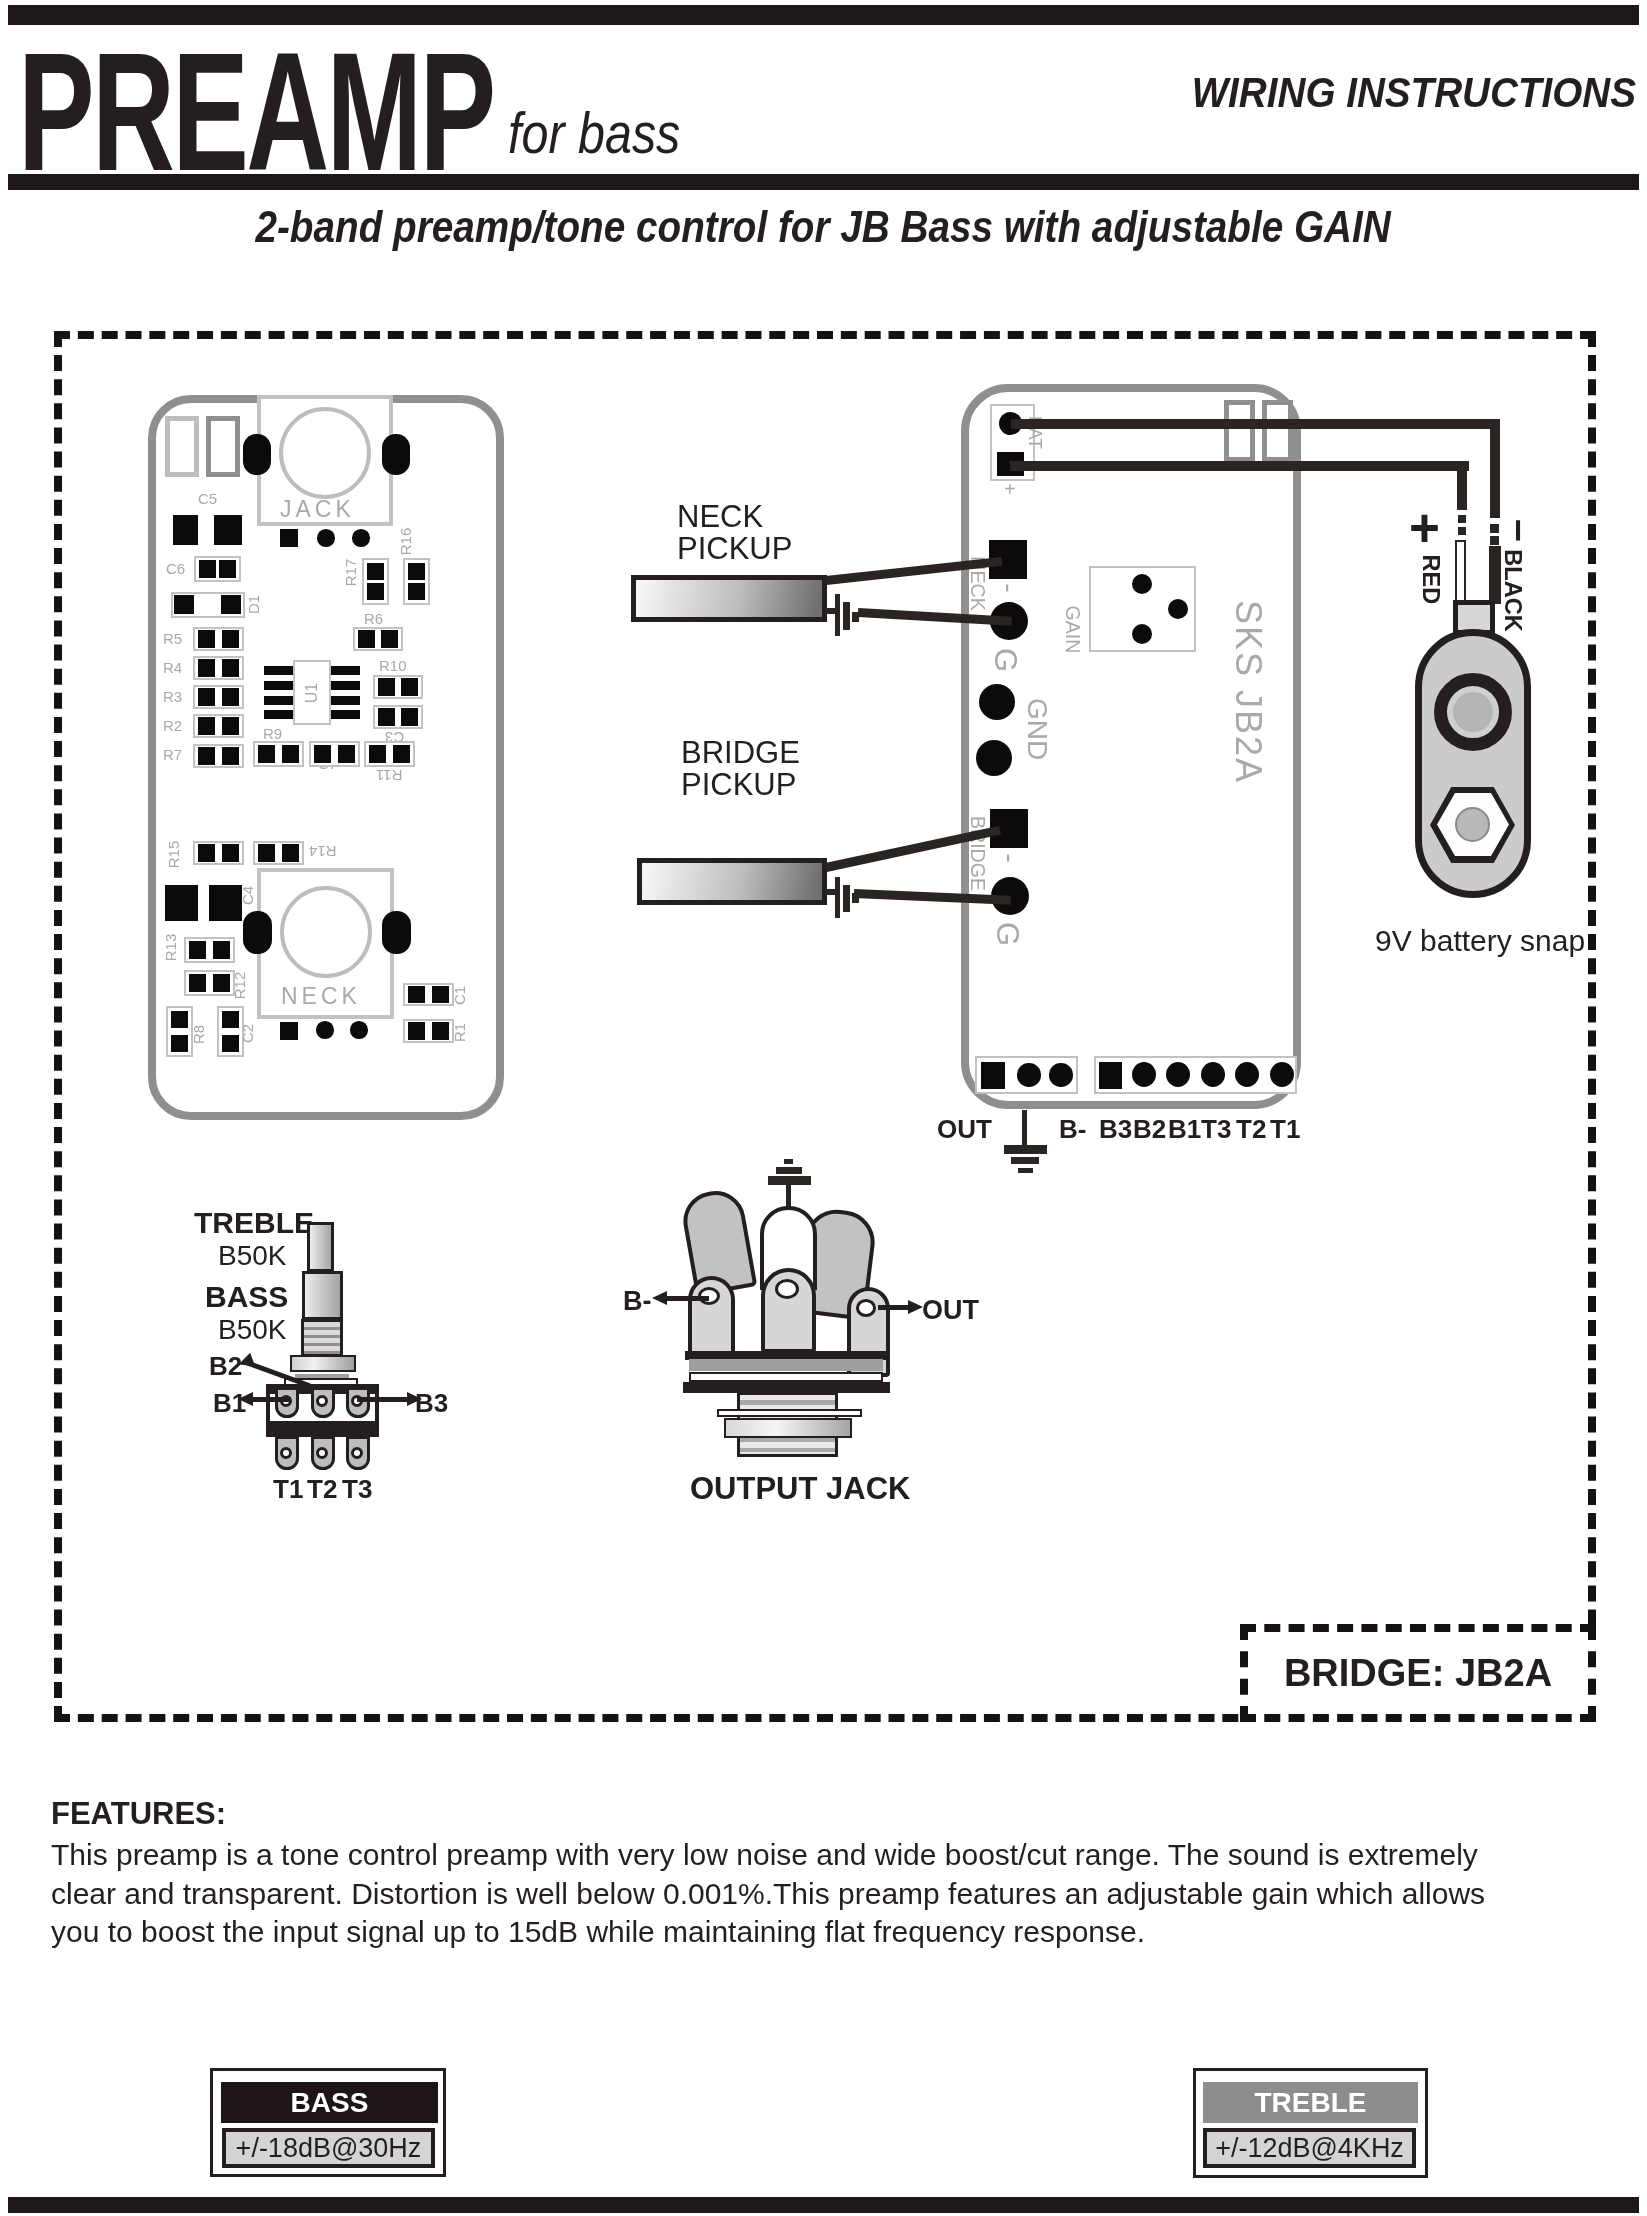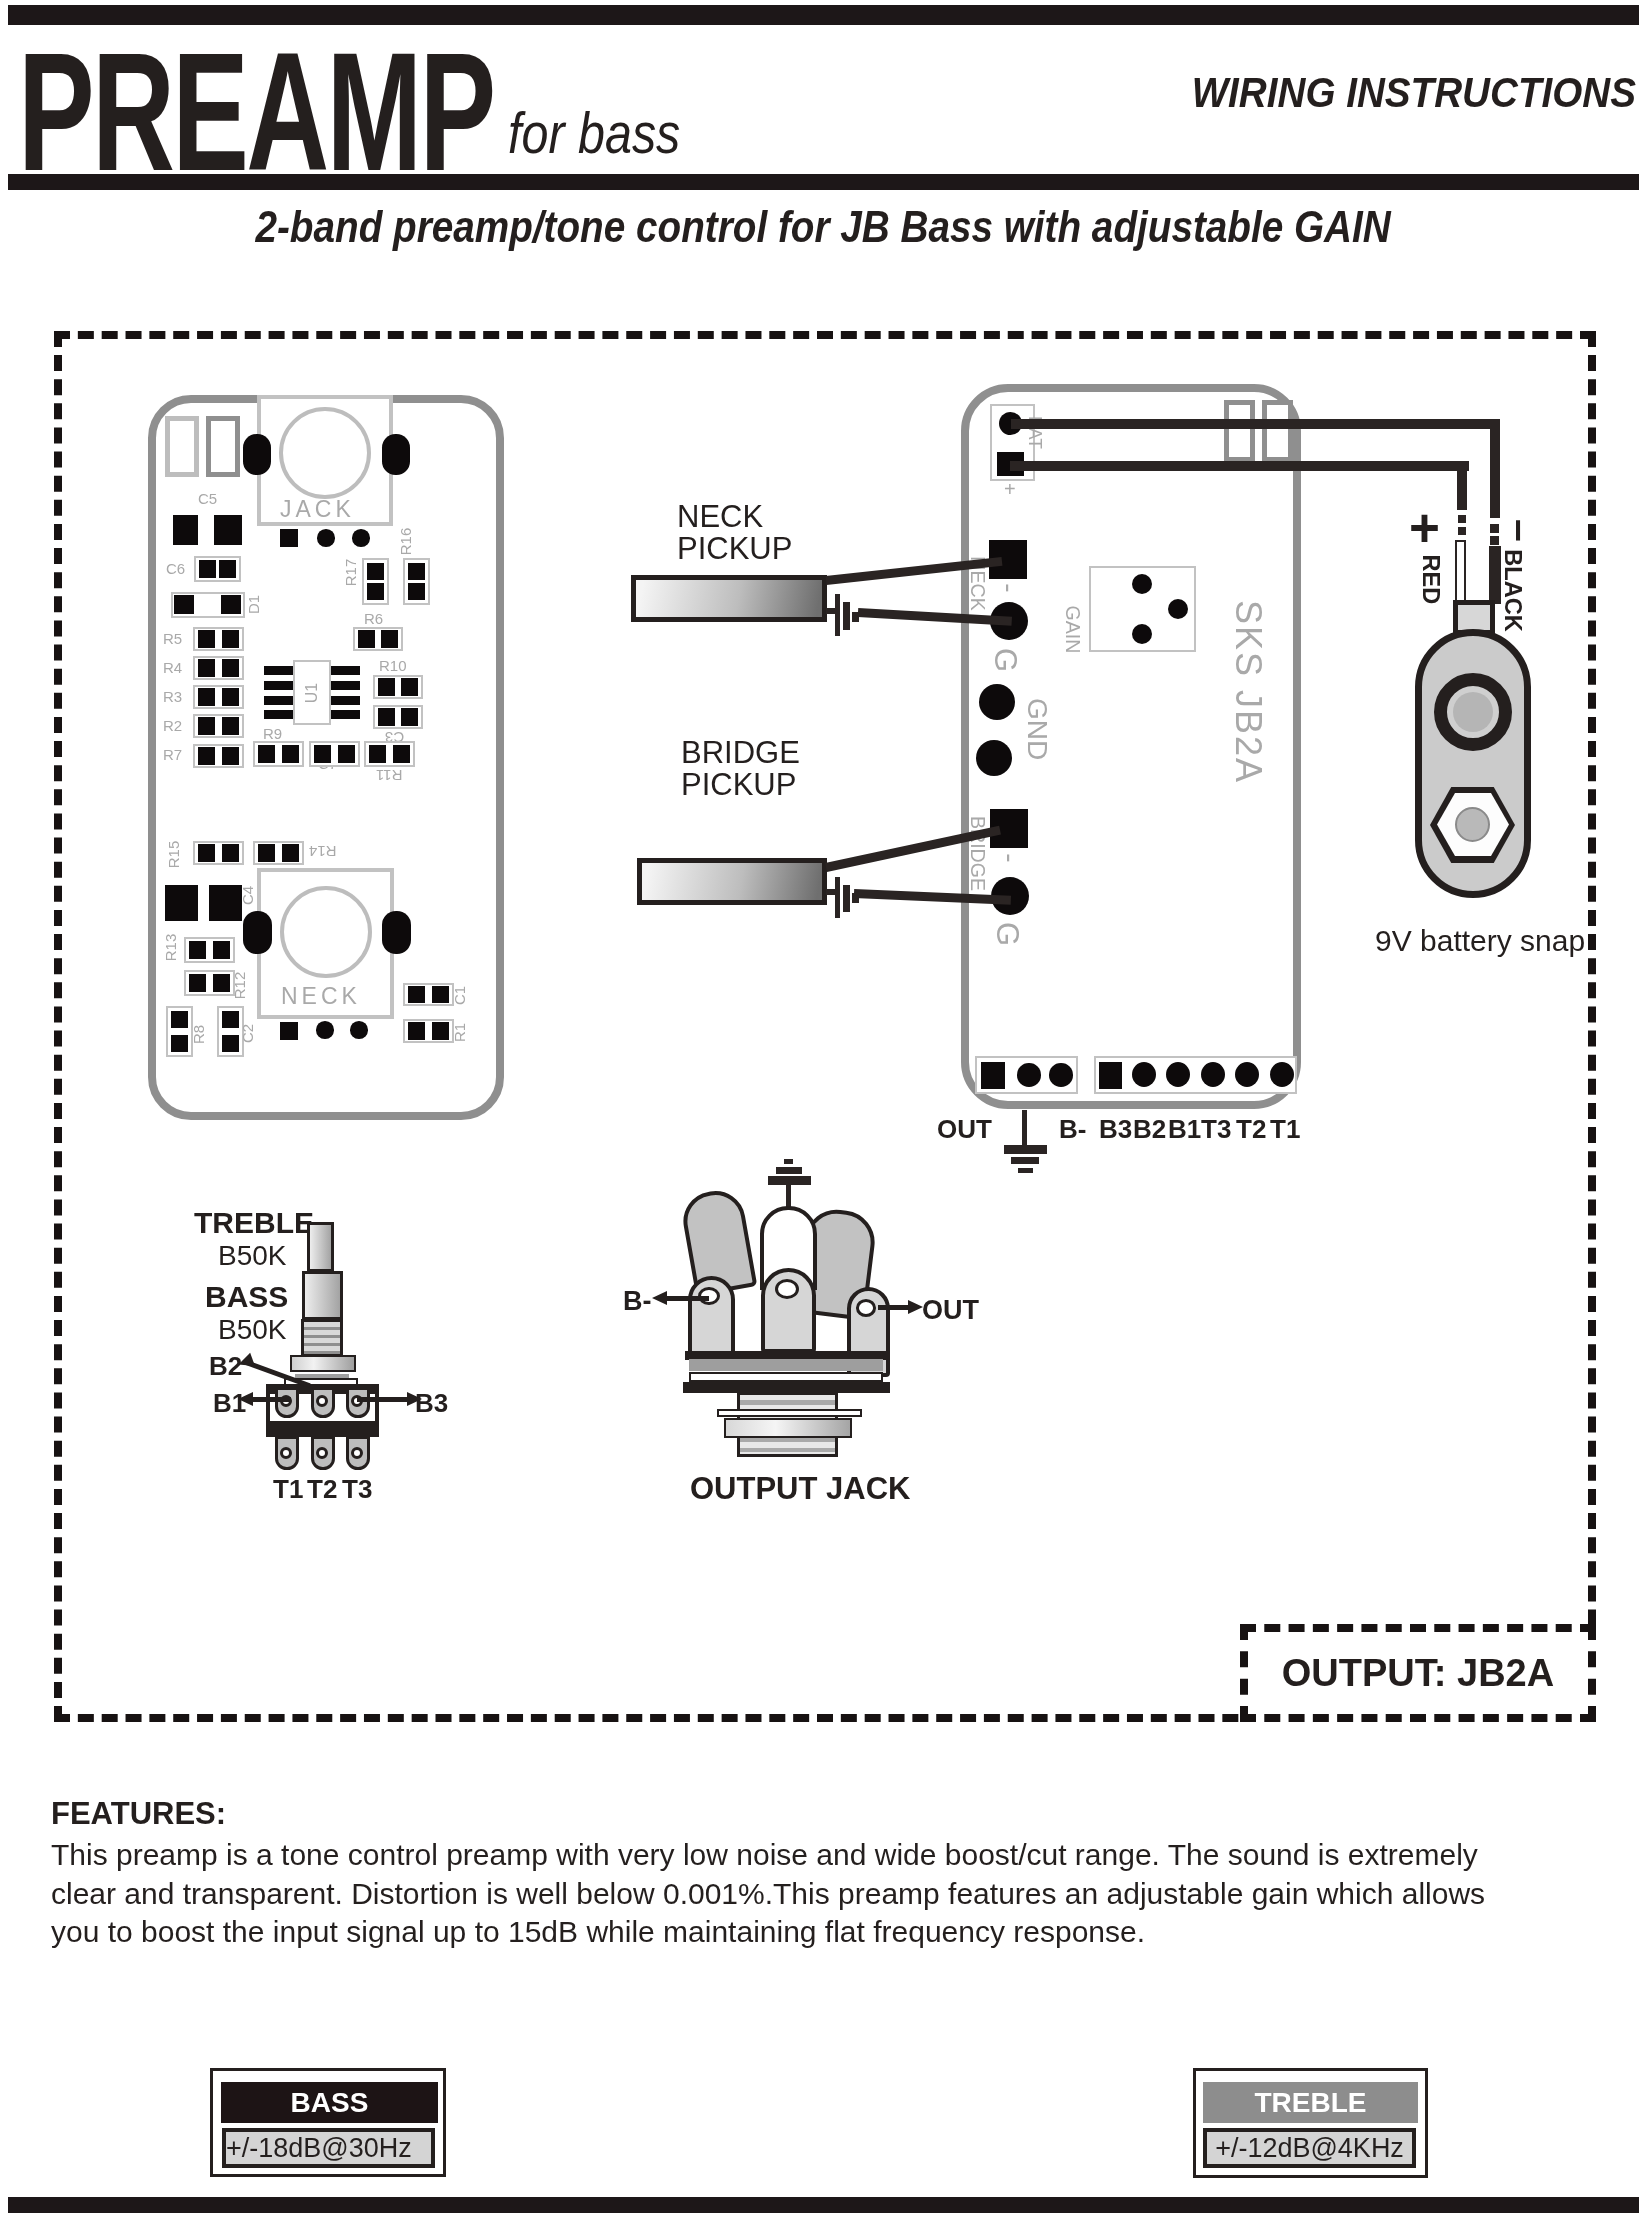--- a/index.html
+++ b/index.html
@@ -442,33 +442,33 @@
   <div class="abs" style="left:685px;top:1351px;width:201px;height:8.8px;background:#241f1e"></div>
   <div class="abs" style="left:689px;top:1359px;width:194px;height:12px;background:#9e9e9e"></div>
   <div class="abs" style="left:689px;top:1372px;width:194px;height:10px;background:#fff;border:2px solid #241f1e"></div>
   <div class="abs" style="left:683px;top:1382px;width:207px;height:10.8px;background:#241f1e"></div>
   <div class="abs" style="left:737px;top:1392px;width:101px;height:65px;background:repeating-linear-gradient(180deg,#e8e8e8 0 5.4px,#a9a9a9 5.4px 9.5px);border:3.4px solid #241f1e"></div>
   <div class="abs" style="left:717px;top:1409px;width:145px;height:8px;background:#fff;border:2.7px solid #241f1e"></div>
   <div class="abs" style="left:724px;top:1418px;width:128px;height:20px;background:linear-gradient(90deg,#d8d8d8,#f5f5f5 40%,#a5a5a5);border:2.7px solid #241f1e"></div>
   <div class="abs b nowrap" style="left:690px;top:1471px;font-size:31px">OUTPUT JACK</div>
 
   <div class="abs" style="left:1240px;top:1624px;width:356px;height:98px;border:8.8px dashed #171212;background:#fff;display:flex;align-items:center;justify-content:center">
-    <span class="b nowrap" style="font-size:38px">OUTPUT: JB2A</span>
+    <span class="b nowrap" style="font-size:38px">BRIDGE: JB2A</span>
   </div>
 
   <div class="abs b" style="left:51px;top:1796px;font-size:31px">FEATURES:</div>
   <div class="abs nowrap" style="left:51px;top:1838px;font-size:30px">This preamp is a tone control preamp with very low noise and wide boost/cut range. The sound is extremely</div>
   <div class="abs nowrap" style="left:51px;top:1877px;font-size:30px">clear and transparent. Distortion is well below 0.001%.This preamp features an adjustable gain which allows</div>
   <div class="abs nowrap" style="left:51px;top:1915px;font-size:30px">you to boost the input signal up to 15dB while maintaining flat frequency response.</div>
 
   <div class="abs" style="left:210px;top:2068px;width:236px;height:109px;border:3.4px solid #241f1e;background:#fff"></div>
   <div class="abs" style="left:221px;top:2082px;width:217px;height:41px;background:#1d1415;display:flex;align-items:center;justify-content:center">
     <span class="b" style="color:#fff;font-size:28px">BASS</span>
   </div>
-  <div class="abs" style="left:222px;top:2128px;width:213px;height:40px;background:#d4d4d4;border:4.7px solid #241f1e;display:flex;align-items:center;justify-content:flex-start">
+  <div class="abs" style="left:222px;top:2128px;width:213px;height:40px;background:#d4d4d4;border:4.7px solid #241f1e;display:flex;align-items:center;justify-content:center">
     <span style="font-size:27px">+/-18dB@30Hz</span>
   </div>
   <div class="abs" style="left:1193px;top:2068px;width:235px;height:110px;border:3.4px solid #241f1e;background:#fff"></div>
   <div class="abs" style="left:1203px;top:2082px;width:215px;height:41px;background:#8d8d8d;display:flex;align-items:center;justify-content:center">
     <span class="b" style="color:#fff;font-size:28px">TREBLE</span>
   </div>
   <div class="abs" style="left:1203px;top:2128px;width:213px;height:40px;background:#d4d4d4;border:4.7px solid #241f1e;display:flex;align-items:center;justify-content:center">
     <span style="font-size:27px">+/-12dB@4KHz</span>
   </div>
 

